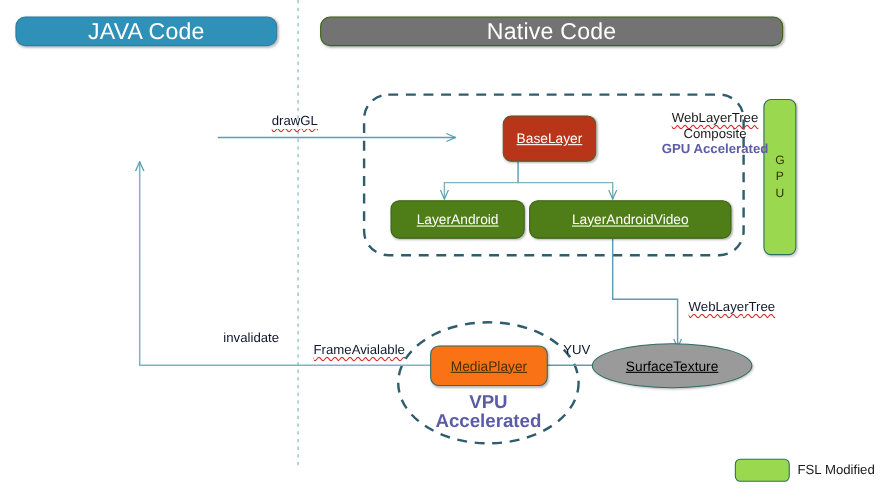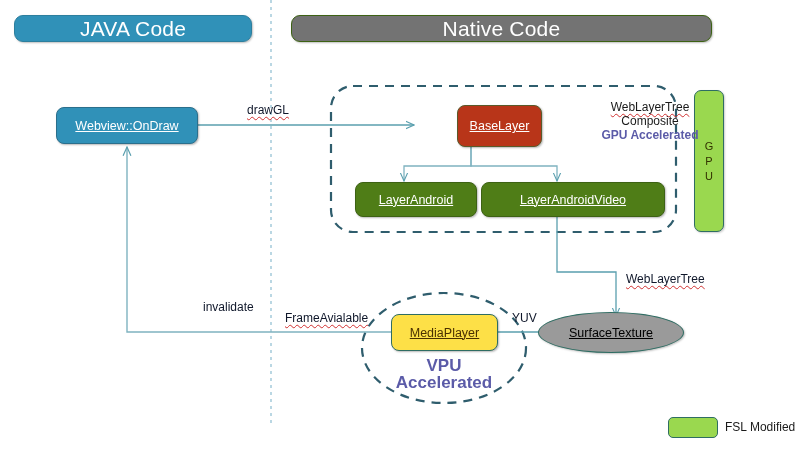--- a/index.html
+++ b/index.html
@@ -60,21 +60,21 @@
   }
   .box-red {
     background: #b83519;
     border: 1.5px solid #5a5a2a;
   }
   .box-green {
     background: #4f7d17;
     border: 1.5px solid #3d6214;
   }
   .box-lime {
-    background: #fde047;
+    background: #f97316;
     border: 1.7px solid #2f6d63;
     color: #4a3000;
   }
   .gpu-box {
     background: #9ad84f;
     border: 1.7px solid #2f6d63;
     border-radius: 7px;
     color: #333300;
     font-size: 11px;
     line-height: 15px;
@@ -175,23 +175,20 @@
   </svg>
 
   <div class="node banner banner-java" style="left:14px; top:15px; width:238px; height:27px;">
     <span>JAVA Code</span>
   </div>
 
   <div class="node banner banner-native" style="left:291px; top:15px; width:421px; height:27px;">
     <span>Native Code</span>
   </div>
 
-  <div class="node box box-blue" style="left:56px; top:107px; width:142px; height:37px;">
-    <span>Webview::OnDraw</span>
-  </div>
 
   <div class="node box box-red" style="left:421px; top:105px; width:85px; height:42px;margin-left:36px;">
     <span>BaseLayer</span>
   </div>
 
   <div class="node box box-green" style="left:355px; top:182px; width:122px; height:35px;">
     <span>LayerAndroid</span>
   </div>
 
   <div class="node box box-green" style="left:481px; top:182px; width:184px; height:35px;">

